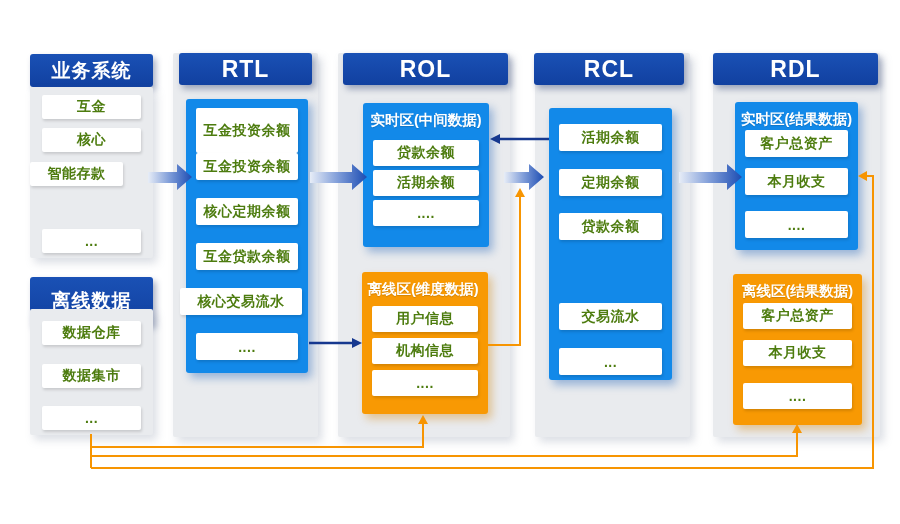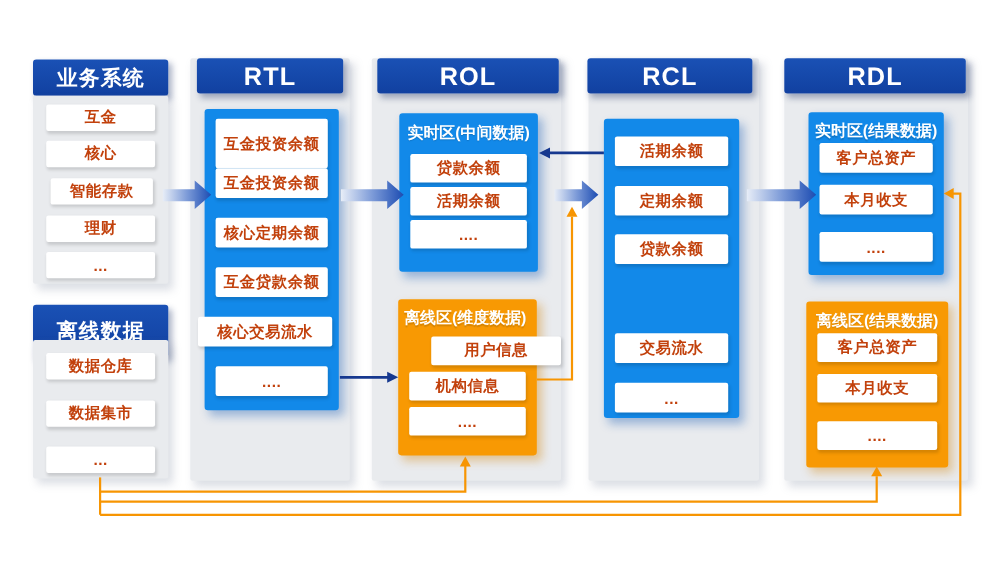--- a/index.html
+++ b/index.html
@@ -32,42 +32,41 @@
     position:absolute;background:#f89903;border-radius:3px;
     box-shadow:4px 5px 9px rgba(210,130,0,.38);
   }
   .zonelabel{
     position:absolute;display:flex;align-items:center;justify-content:center;
     color:#ffffff;font-weight:bold;font-size:14.5px;letter-spacing:0px;
     text-shadow:0 1px 1px rgba(0,0,0,.15);
   }
   .witem{
     position:absolute;display:flex;align-items:center;justify-content:center;
-    background:#ffffff;color:#c2410c;font-weight:bold;font-size:14px;
+    background:#ffffff;color:#4d7c0f;font-weight:bold;font-size:14px;
     border-radius:2px;box-shadow:1px 2px 3px rgba(0,0,0,.14);
     letter-spacing:0.5px;
   }
   .overlay{position:absolute;left:0;top:0;pointer-events:none;}
 </style>
 </head>
 <body>
 
 <div class="stage">
 
   <div class="colbg" style="left:173px;top:53px;width:145px;height:384px"></div>
   <div class="colbg" style="left:338px;top:53px;width:172px;height:384px"></div>
   <div class="colbg" style="left:535px;top:53px;width:155px;height:384px"></div>
   <div class="colbg" style="left:713px;top:53px;width:167px;height:384px"></div>
 
   <div class="hdr small" style="left:30px;top:54px;width:123px;height:33px">业务系统</div>
   <div class="graypanel" style="left:30px;top:87px;width:123px;height:171px"></div>
   <div class="witem" style="left:42px;top:95px;width:99px;height:24px">互金</div>
   <div class="witem" style="left:42px;top:128px;width:99px;height:24px">核心</div>
-  <div class="witem" style="left:46px;top:162px;width:93px;height:24px">智能存款</div>
-  <div class="witem" style="left:42px;top:196px;width:99px;height:24px">理财</div>
+  <div class="witem" style="left:30px;top:162px;width:93px;height:24px">智能存款</div>
   <div class="witem" style="left:42px;top:229px;width:99px;height:24px">...</div>
 
   <div class="hdr small" style="left:30px;top:277px;width:123px;height:48px">离线数据</div>
   <div class="graypanel" style="left:30px;top:309px;width:123px;height:126px"></div>
   <div class="witem" style="left:42px;top:321px;width:99px;height:24px">数据仓库</div>
   <div class="witem" style="left:42px;top:364px;width:99px;height:24px">数据集市</div>
   <div class="witem" style="left:42px;top:406px;width:99px;height:24px">...</div>
 
   <div class="hdr big" style="left:179px;top:53px;width:133px;height:32px">RTL</div>
   <div class="bluepanel" style="left:186px;top:99px;width:122px;height:274px"></div>
@@ -80,21 +79,21 @@
 
   <div class="hdr big" style="left:343px;top:53px;width:165px;height:32px">ROL</div>
   <div class="bluepanel" style="left:363px;top:103px;width:126px;height:144px"></div>
   <div class="zonelabel" style="left:363px;top:109px;width:126px;height:22px">实时区(中间数据)</div>
   <div class="witem" style="left:373px;top:140px;width:106px;height:26px">贷款余额</div>
   <div class="witem" style="left:373px;top:170px;width:106px;height:26px">活期余额</div>
   <div class="witem" style="left:373px;top:200px;width:106px;height:26px">....</div>
 
   <div class="orangepanel" style="left:362px;top:272px;width:126px;height:142px"></div>
   <div class="zonelabel" style="left:350px;top:278px;width:146px;height:22px">离线区(维度数据)</div>
-  <div class="witem" style="left:392px;top:306px;width:118px;height:26px">用户信息</div>
+  <div class="witem" style="left:372px;top:306px;width:106px;height:26px">用户信息</div>
   <div class="witem" style="left:372px;top:338px;width:106px;height:26px">机构信息</div>
   <div class="witem" style="left:372px;top:370px;width:106px;height:26px">....</div>
 
   <div class="hdr big" style="left:534px;top:53px;width:150px;height:32px">RCL</div>
   <div class="bluepanel" style="left:549px;top:108px;width:123px;height:272px"></div>
   <div class="witem" style="left:559px;top:124px;width:103px;height:27px">活期余额</div>
   <div class="witem" style="left:559px;top:169px;width:103px;height:27px">定期余额</div>
   <div class="witem" style="left:559px;top:213px;width:103px;height:27px">贷款余额</div>
   <div class="witem" style="left:559px;top:303px;width:103px;height:27px">交易流水</div>
   <div class="witem" style="left:559px;top:348px;width:103px;height:27px">...</div>

